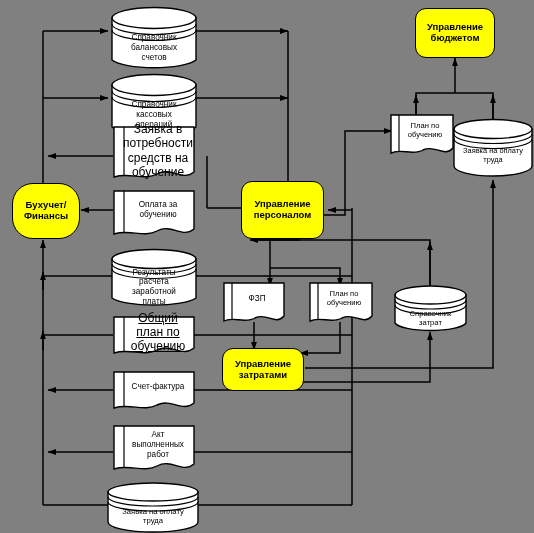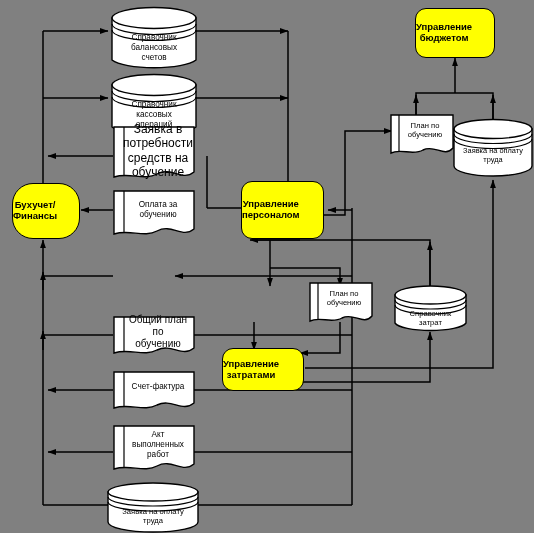--- a/index.html
+++ b/index.html
@@ -20,21 +20,21 @@
     left: 0;
     top: 0;
     width: 534px;
     height: 533px;
   }
   .node {
     position: absolute;
     box-sizing: border-box;
     display: flex;
     align-items: center;
-    justify-content: flex-start;
+    justify-content: center;
     text-align: center;
     line-height: 1.12;
     color: #000000;
   }
   .proc {
     background: #FFFF00;
     border: 1.6px solid #000000;
     border-radius: 11px;
     font-size: 9.5px;
     font-weight: bold;
@@ -168,20 +168,32 @@
       <path d="M2,12 L2,54 A44,11 0 0 0 86,54 L86,12 Z" fill="#FFFFFF" stroke="#000000" stroke-width="1.4"></path>
       <ellipse cx="44" cy="12" rx="42" ry="10.5" fill="#FFFFFF" stroke="#000000" stroke-width="1.4"></ellipse>
       <path d="M2,18 A42,10.5 0 0 0 86,18" fill="none" stroke="#000000" stroke-width="1.2"></path>
       <path d="M2,24 A42,10.5 0 0 0 86,24" fill="none" stroke="#000000" stroke-width="1.2"></path>
     </svg>
     <div class="shape-label" style="left:0; top:22px; width:88px; height:40px; white-space:pre-line;">Справочник
 кассовых
 операций</div>
   </div>
 
+  <div class="shape-wrap" style="left:110px; top:248px; width:88px; height:62px;">
+    <svg width="88" height="62">
+      <path d="M2,11 L2,50 A44,10 0 0 0 86,50 L86,11 Z" fill="#FFFFFF" stroke="#000000" stroke-width="1.4"></path>
+      <ellipse cx="44" cy="11" rx="42" ry="9.5" fill="#FFFFFF" stroke="#000000" stroke-width="1.4"></ellipse>
+      <path d="M2,16 A42,9.5 0 0 0 86,16" fill="none" stroke="#000000" stroke-width="1.2"></path>
+      <path d="M2,21 A42,9.5 0 0 0 86,21" fill="none" stroke="#000000" stroke-width="1.2"></path>
+    </svg>
+    <div class="shape-label" style="left:0; top:18px; width:88px; height:42px; white-space:pre-line;">Результаты
+расчета
+заработной
+платы</div>
+  </div>
 
   <div class="shape-wrap" style="left:106px; top:482px; width:94px; height:50px;">
     <svg width="94" height="50">
       <path d="M2,10 L2,40 A45,10 0 0 0 92,40 L92,10 Z" fill="#FFFFFF" stroke="#000000" stroke-width="1.4"></path>
       <ellipse cx="47" cy="10" rx="45" ry="9" fill="#FFFFFF" stroke="#000000" stroke-width="1.4"></ellipse>
       <path d="M2,15 A45,9 0 0 0 92,15" fill="none" stroke="#000000" stroke-width="1.2"></path>
       <path d="M2,20 A45,9 0 0 0 92,20" fill="none" stroke="#000000" stroke-width="1.2"></path>
     </svg>
     <div class="shape-label" style="left:0; top:22px; width:94px; height:26px; white-space:pre-line; font-size:7.6px;">Заявка на оплату
 труда</div>
@@ -227,21 +239,21 @@
     </svg>
     <div class="shape-label" style="left:10px; top:4px; width:72px; height:34px; white-space:pre-line;">Оплата за
 обучению</div>
   </div>
 
   <div class="shape-wrap" style="left:112px; top:315px; width:84px; height:45px;">
     <svg width="84" height="45">
       <path d="M2,2 L82,2 L82,33 C70,43 60,28 45,35 C32,42 18,33 2,38 Z" fill="#FFFFFF" stroke="#000000" stroke-width="1.4"></path>
       <line x1="12" y1="2" x2="12" y2="37" stroke="#000000" stroke-width="1.2"></line>
     </svg>
-    <div class="shape-label" style="left:10px; top:3px; width:72px; height:28px; white-space:pre-line; font-size:10px;">Общий план по
+    <div class="shape-label" style="left:10px; top:3px; width:72px; height:28px; white-space:pre-line; font-size:12px;text-decoration:underline;">Общий план по
 обучению</div>
   </div>
 
   <div class="shape-wrap" style="left:112px; top:424px; width:84px; height:52px;">
     <svg width="84" height="52">
       <path d="M2,2 L82,2 L82,40 C70,50 60,34 45,42 C32,49 18,40 2,45 Z" fill="#FFFFFF" stroke="#000000" stroke-width="1.4"></path>
       <line x1="12" y1="2" x2="12" y2="44" stroke="#000000" stroke-width="1.2"></line>
     </svg>
     <div class="shape-label" style="left:10px; top:3px; width:72px; height:36px; white-space:pre-line;">Акт
 выполненных
@@ -258,20 +270,27 @@
 
   <div class="shape-wrap" style="left:389px; top:113px; width:66px; height:48px;">
     <svg width="66" height="48">
       <path d="M2,2 L64,2 L64,35 C55,45 46,31 34,37 C24,43 12,35 2,40 Z" fill="#FFFFFF" stroke="#000000" stroke-width="1.4"></path>
       <line x1="10" y1="2" x2="10" y2="39" stroke="#000000" stroke-width="1.2"></line>
     </svg>
     <div class="shape-label" style="left:8px; top:4px; width:56px; height:28px; white-space:pre-line; font-size:7.6px;">План по
 обучению</div>
   </div>
 
+  <div class="shape-wrap" style="left:222px; top:281px; width:64px; height:48px;">
+    <svg width="64" height="48">
+      <path d="M2,2 L62,2 L62,35 C53,45 45,31 33,37 C23,43 11,35 2,40 Z" fill="#FFFFFF" stroke="#000000" stroke-width="1.4"></path>
+      <line x1="10" y1="2" x2="10" y2="39" stroke="#000000" stroke-width="1.2"></line>
+    </svg>
+    <div class="shape-label" style="left:8px; top:4px; width:54px; height:28px; white-space:pre-line;">ФЗП</div>
+  </div>
 
   <div class="shape-wrap" style="left:308px; top:281px; width:66px; height:48px;">
     <svg width="66" height="48">
       <path d="M2,2 L64,2 L64,35 C55,45 46,31 34,37 C24,43 12,35 2,40 Z" fill="#FFFFFF" stroke="#000000" stroke-width="1.4"></path>
       <line x1="10" y1="2" x2="10" y2="39" stroke="#000000" stroke-width="1.2"></line>
     </svg>
     <div class="shape-label" style="left:8px; top:4px; width:56px; height:28px; white-space:pre-line; font-size:7.6px;">План по
 обучению</div>
   </div>
 

